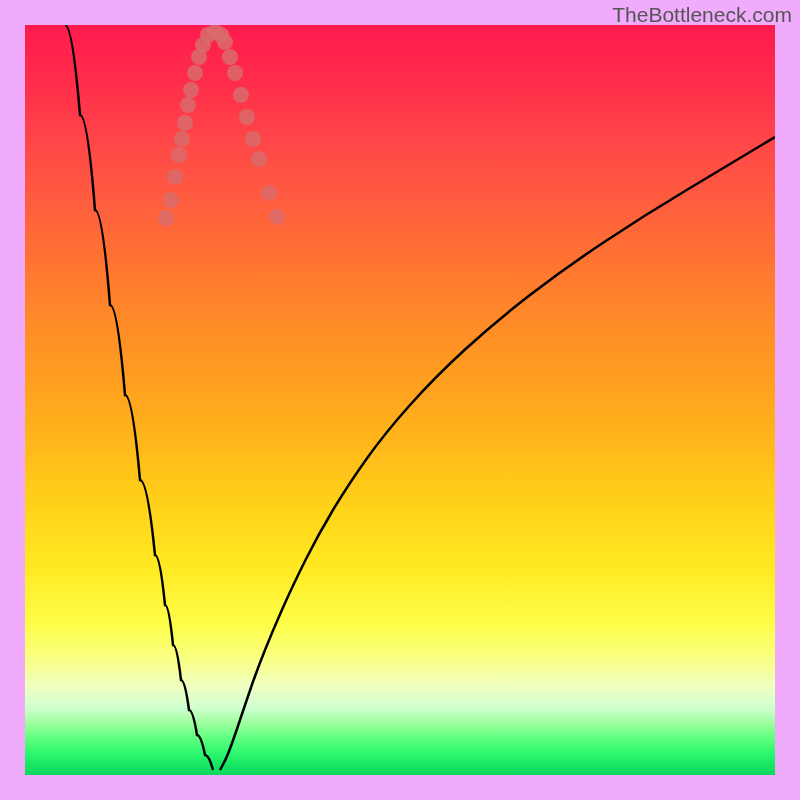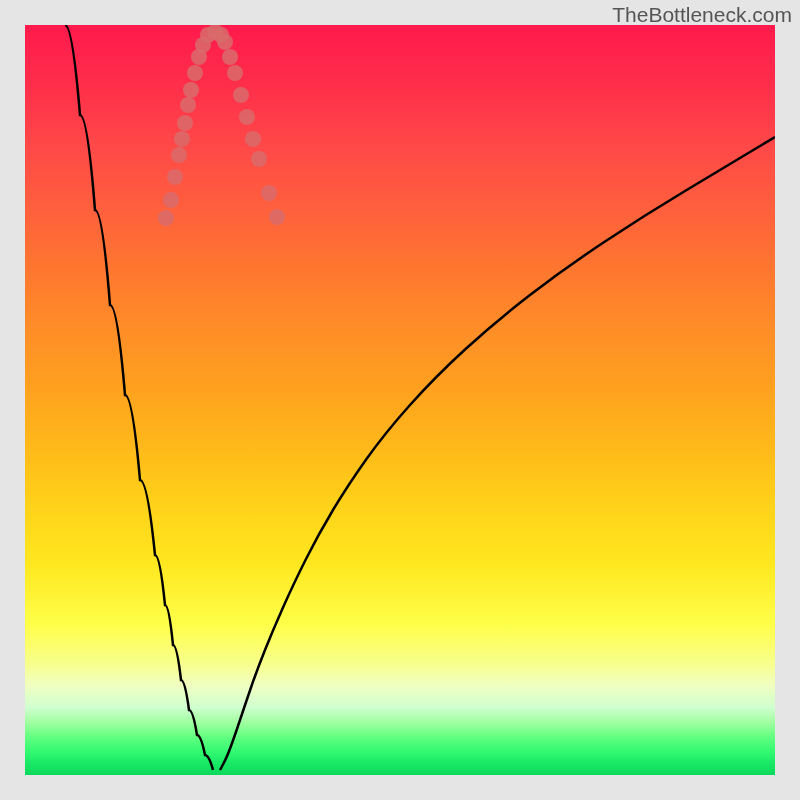--- a/index.html
+++ b/index.html
@@ -9,21 +9,21 @@
     }
     body {
       width: 800px;
       height: 800px;
       position: relative;
       overflow: hidden;
     }
     .outer-frame {
       width: 800px;
       height: 800px;
-      background: #e5e5e5;
+      background: #f0abfc;
       position: relative;
     }
     .chart-area {
       position: absolute;
       left: 25px;
       top: 25px;
       width: 750px;
       height: 750px;
       background: linear-gradient(to bottom,
         #ff1a4d 0%,

